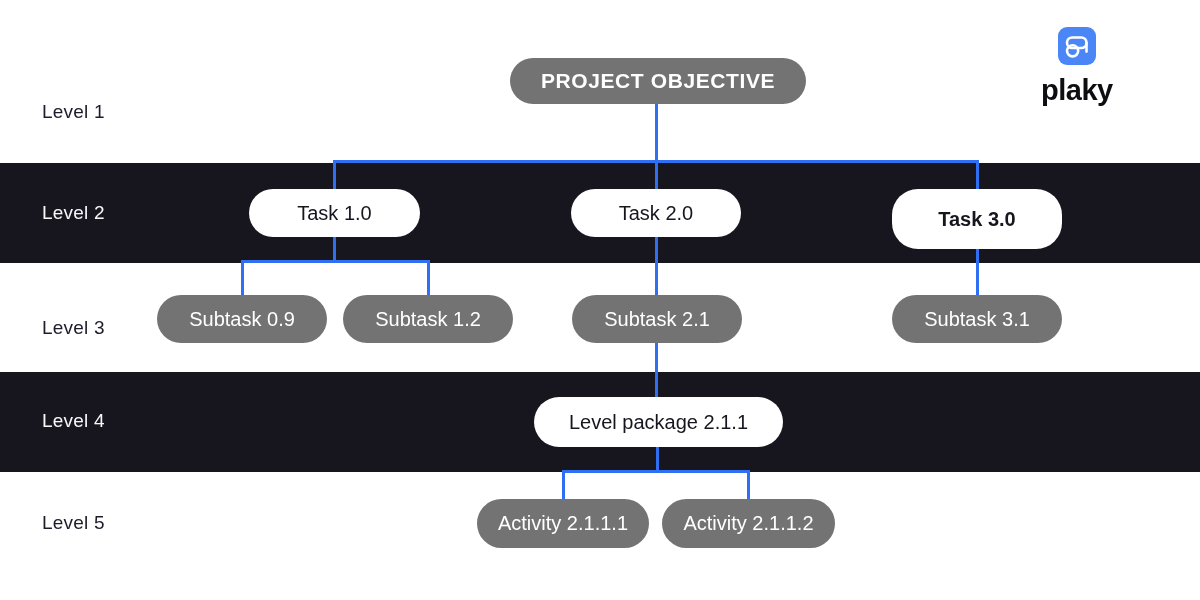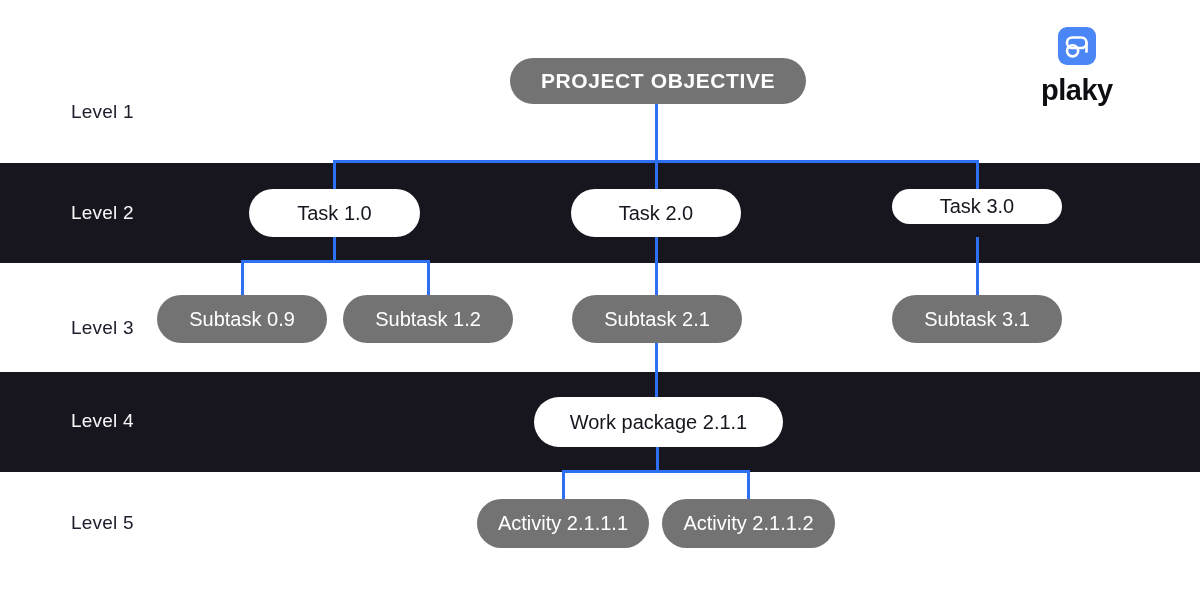--- a/index.html
+++ b/index.html
@@ -19,21 +19,20 @@
     background: #17161f;
   }
   .level-label {
     position: absolute;
     left: 42px;
     transform: translateY(-50%);
     font-size: 19px;
     color: #1d1c2b;
     letter-spacing: 0.2px;
     white-space: nowrap;
-    margin-left: 29px;
   }
   .level-label.on-dark { color: #f7f7f8; }
   .pill {
     position: absolute;
     display: flex;
     align-items: center;
     justify-content: center;
     border-radius: 26px;
     font-size: 20px;
     font-weight: 500;
@@ -101,28 +100,28 @@
 
   <div class="line" style="left:656px; top:447px; width:3px; height:24px;"></div>
   <div class="line" style="left:562px; top:470px; width:188px; height:3px;"></div>
   <div class="line" style="left:562px; top:473px; width:3px; height:26px;"></div>
   <div class="line" style="left:747px; top:473px; width:3px; height:26px;"></div>
 
   <div class="pill blue objective" style="left:510px; top:58px; width:296px; height:46px;">PROJECT OBJECTIVE</div>
 
   <div class="pill white" style="left:249px; top:189px; width:171px; height:48px;">Task 1.0</div>
   <div class="pill white" style="left:571px; top:189px; width:170px; height:48px;">Task 2.0</div>
-  <div class="pill white" style="left:892px; top:189px; width:170px; height:35px;">Task 3.0</div>
+  <div class="pill white" style="left:892px; top:189px; width:170px; height:60px;font-weight:bold;">Task 3.0</div>
 
   <div class="pill blue" style="left:157px; top:295px; width:170px; height:48px;">Subtask 0.9</div>
   <div class="pill blue" style="left:343px; top:295px; width:170px; height:48px;">Subtask 1.2</div>
   <div class="pill blue" style="left:572px; top:295px; width:170px; height:48px;">Subtask 2.1</div>
   <div class="pill blue" style="left:892px; top:295px; width:170px; height:48px;">Subtask 3.1</div>
 
-  <div class="pill white" style="left:534px; top:397px; width:249px; height:50px;">Work package 2.1.1</div>
+  <div class="pill white" style="left:534px; top:397px; width:249px; height:50px;">Level package 2.1.1</div>
 
   <div class="pill blue" style="left:477px; top:499px; width:172px; height:49px;">Activity 2.1.1.1</div>
   <div class="pill blue" style="left:662px; top:499px; width:173px; height:49px;">Activity 2.1.1.2</div>
 
   <div class="logo">
     <span style="display:inline-flex;">
       <svg width="38" height="38" viewBox="0 0 38 38" aria-hidden="true">
         <rect width="38" height="38" rx="9" fill="#4a86f5"></rect>
         <rect x="9" y="10.5" width="19.5" height="10.5" rx="5.25" fill="none" stroke="#ffffff" stroke-width="2.6"></rect>
         <circle cx="14.6" cy="23.8" r="5.6" fill="none" stroke="#ffffff" stroke-width="2.6"></circle>

